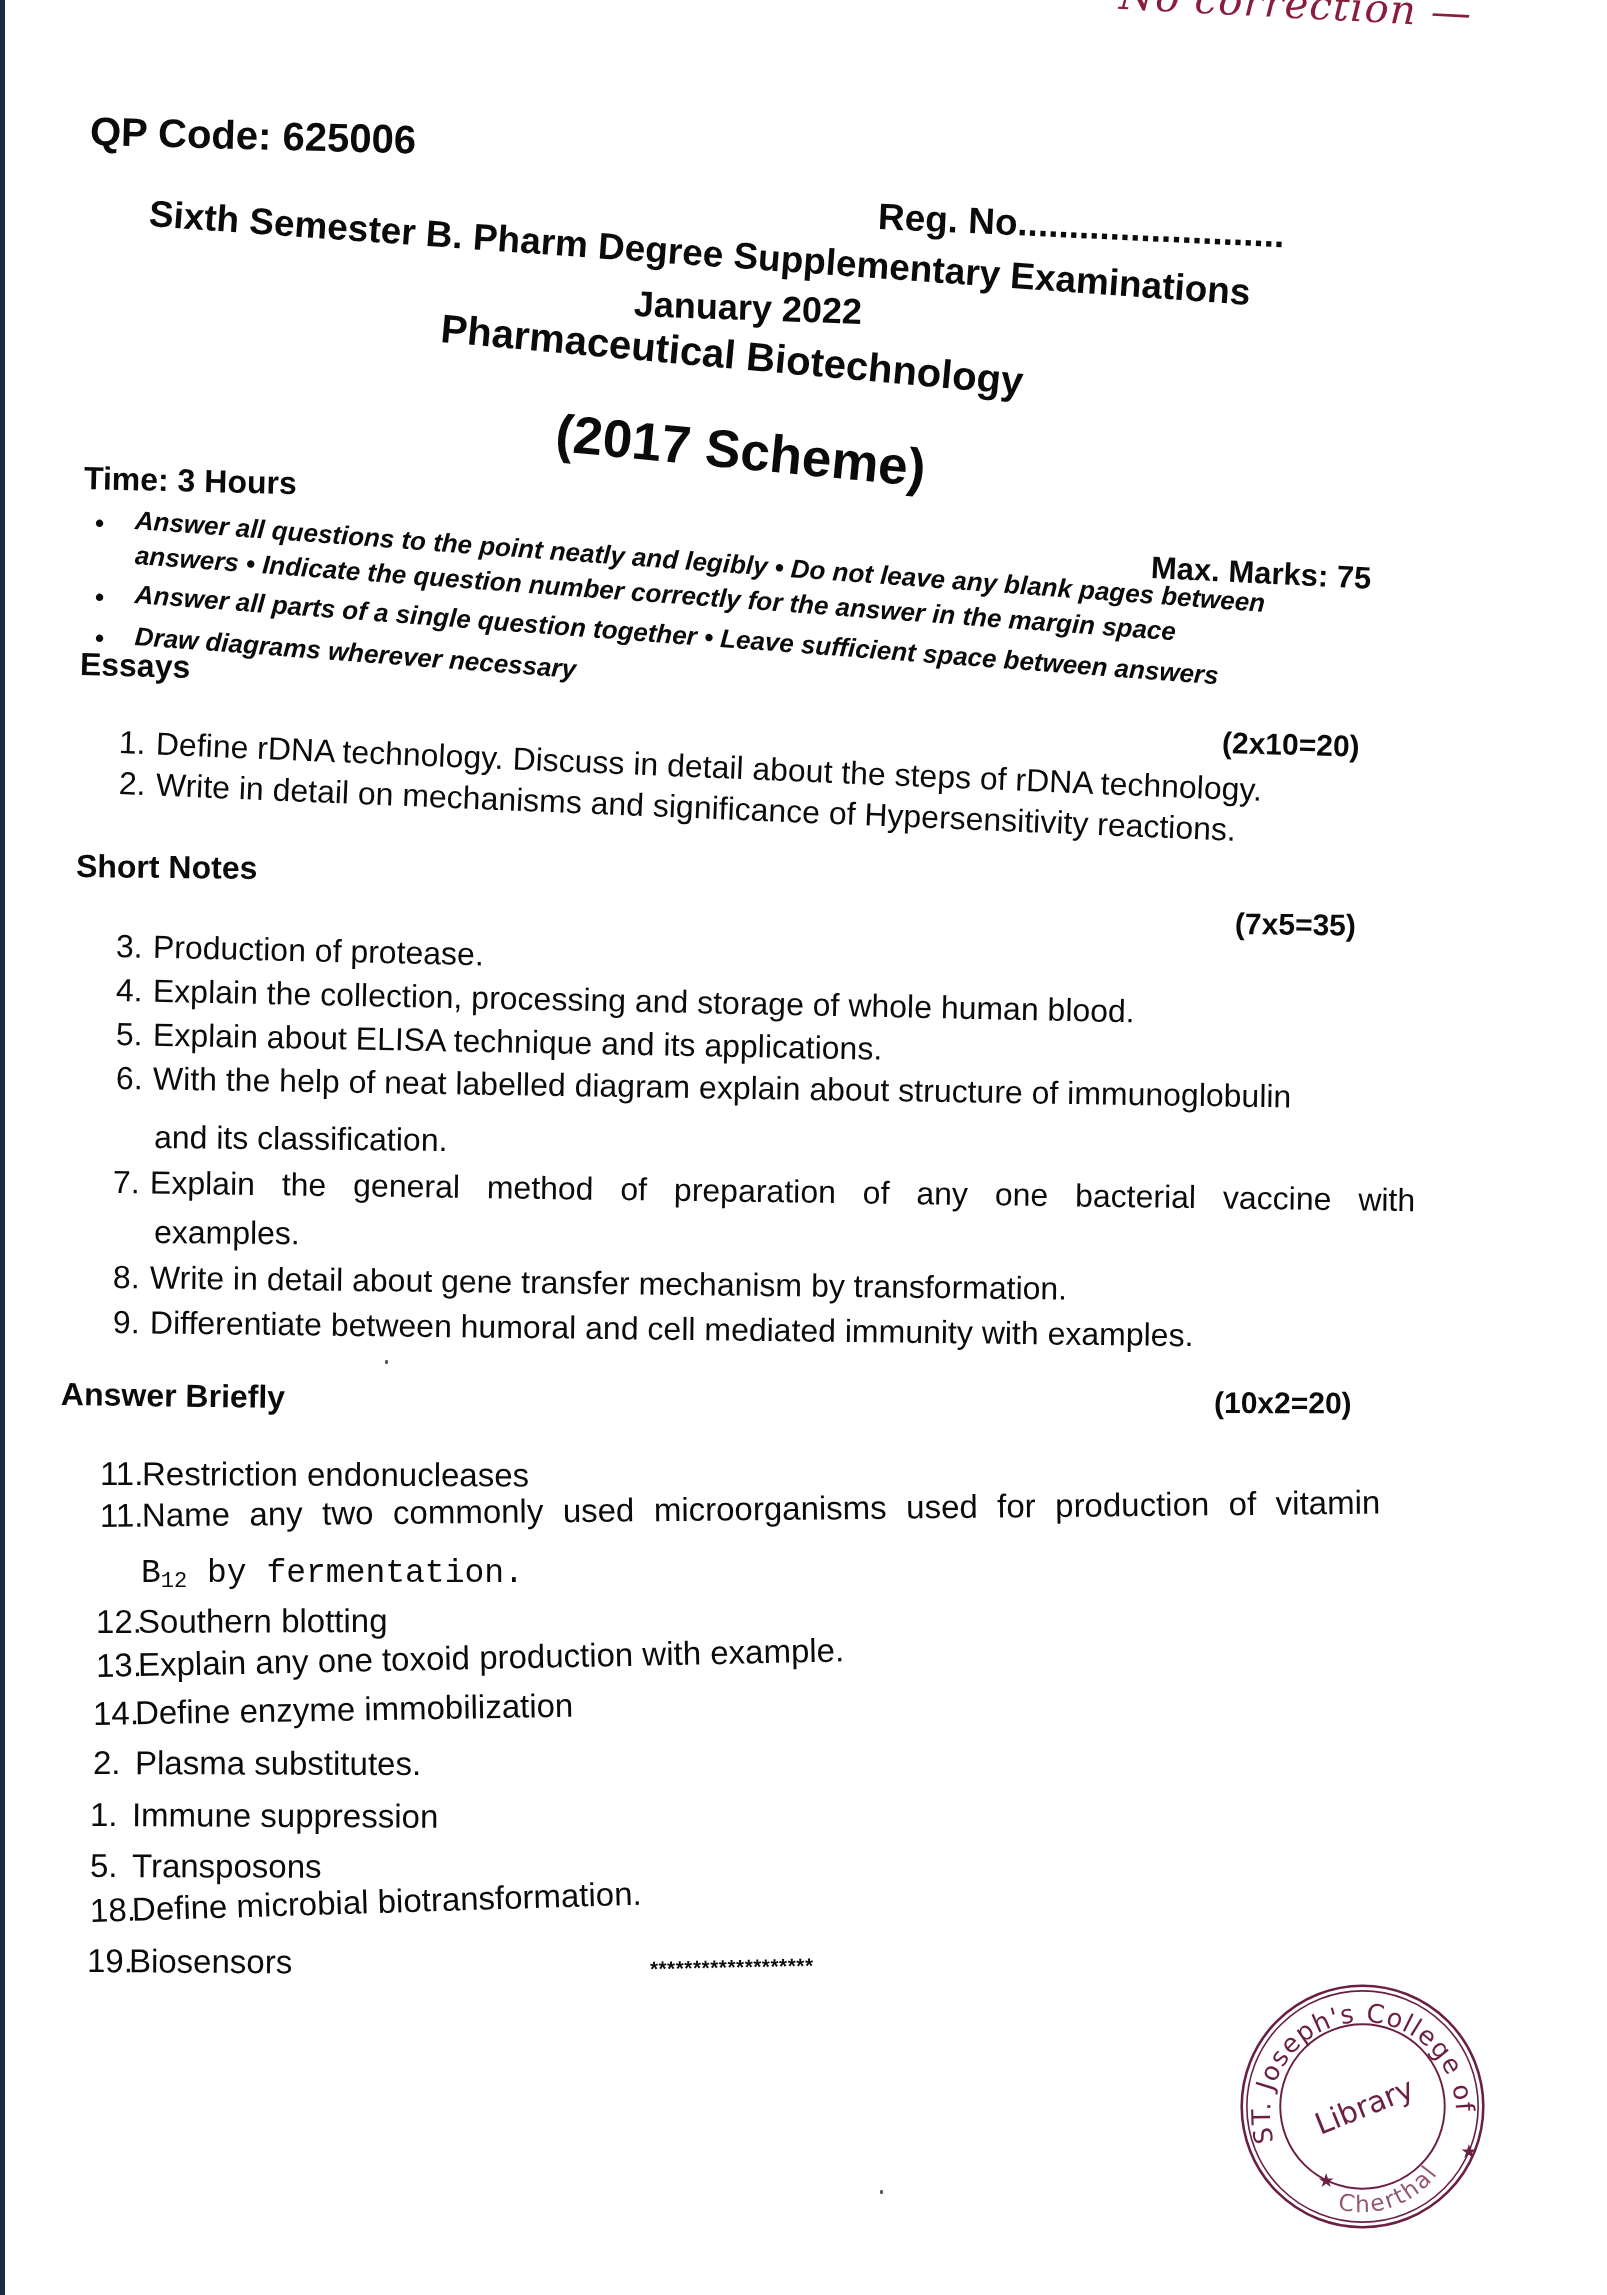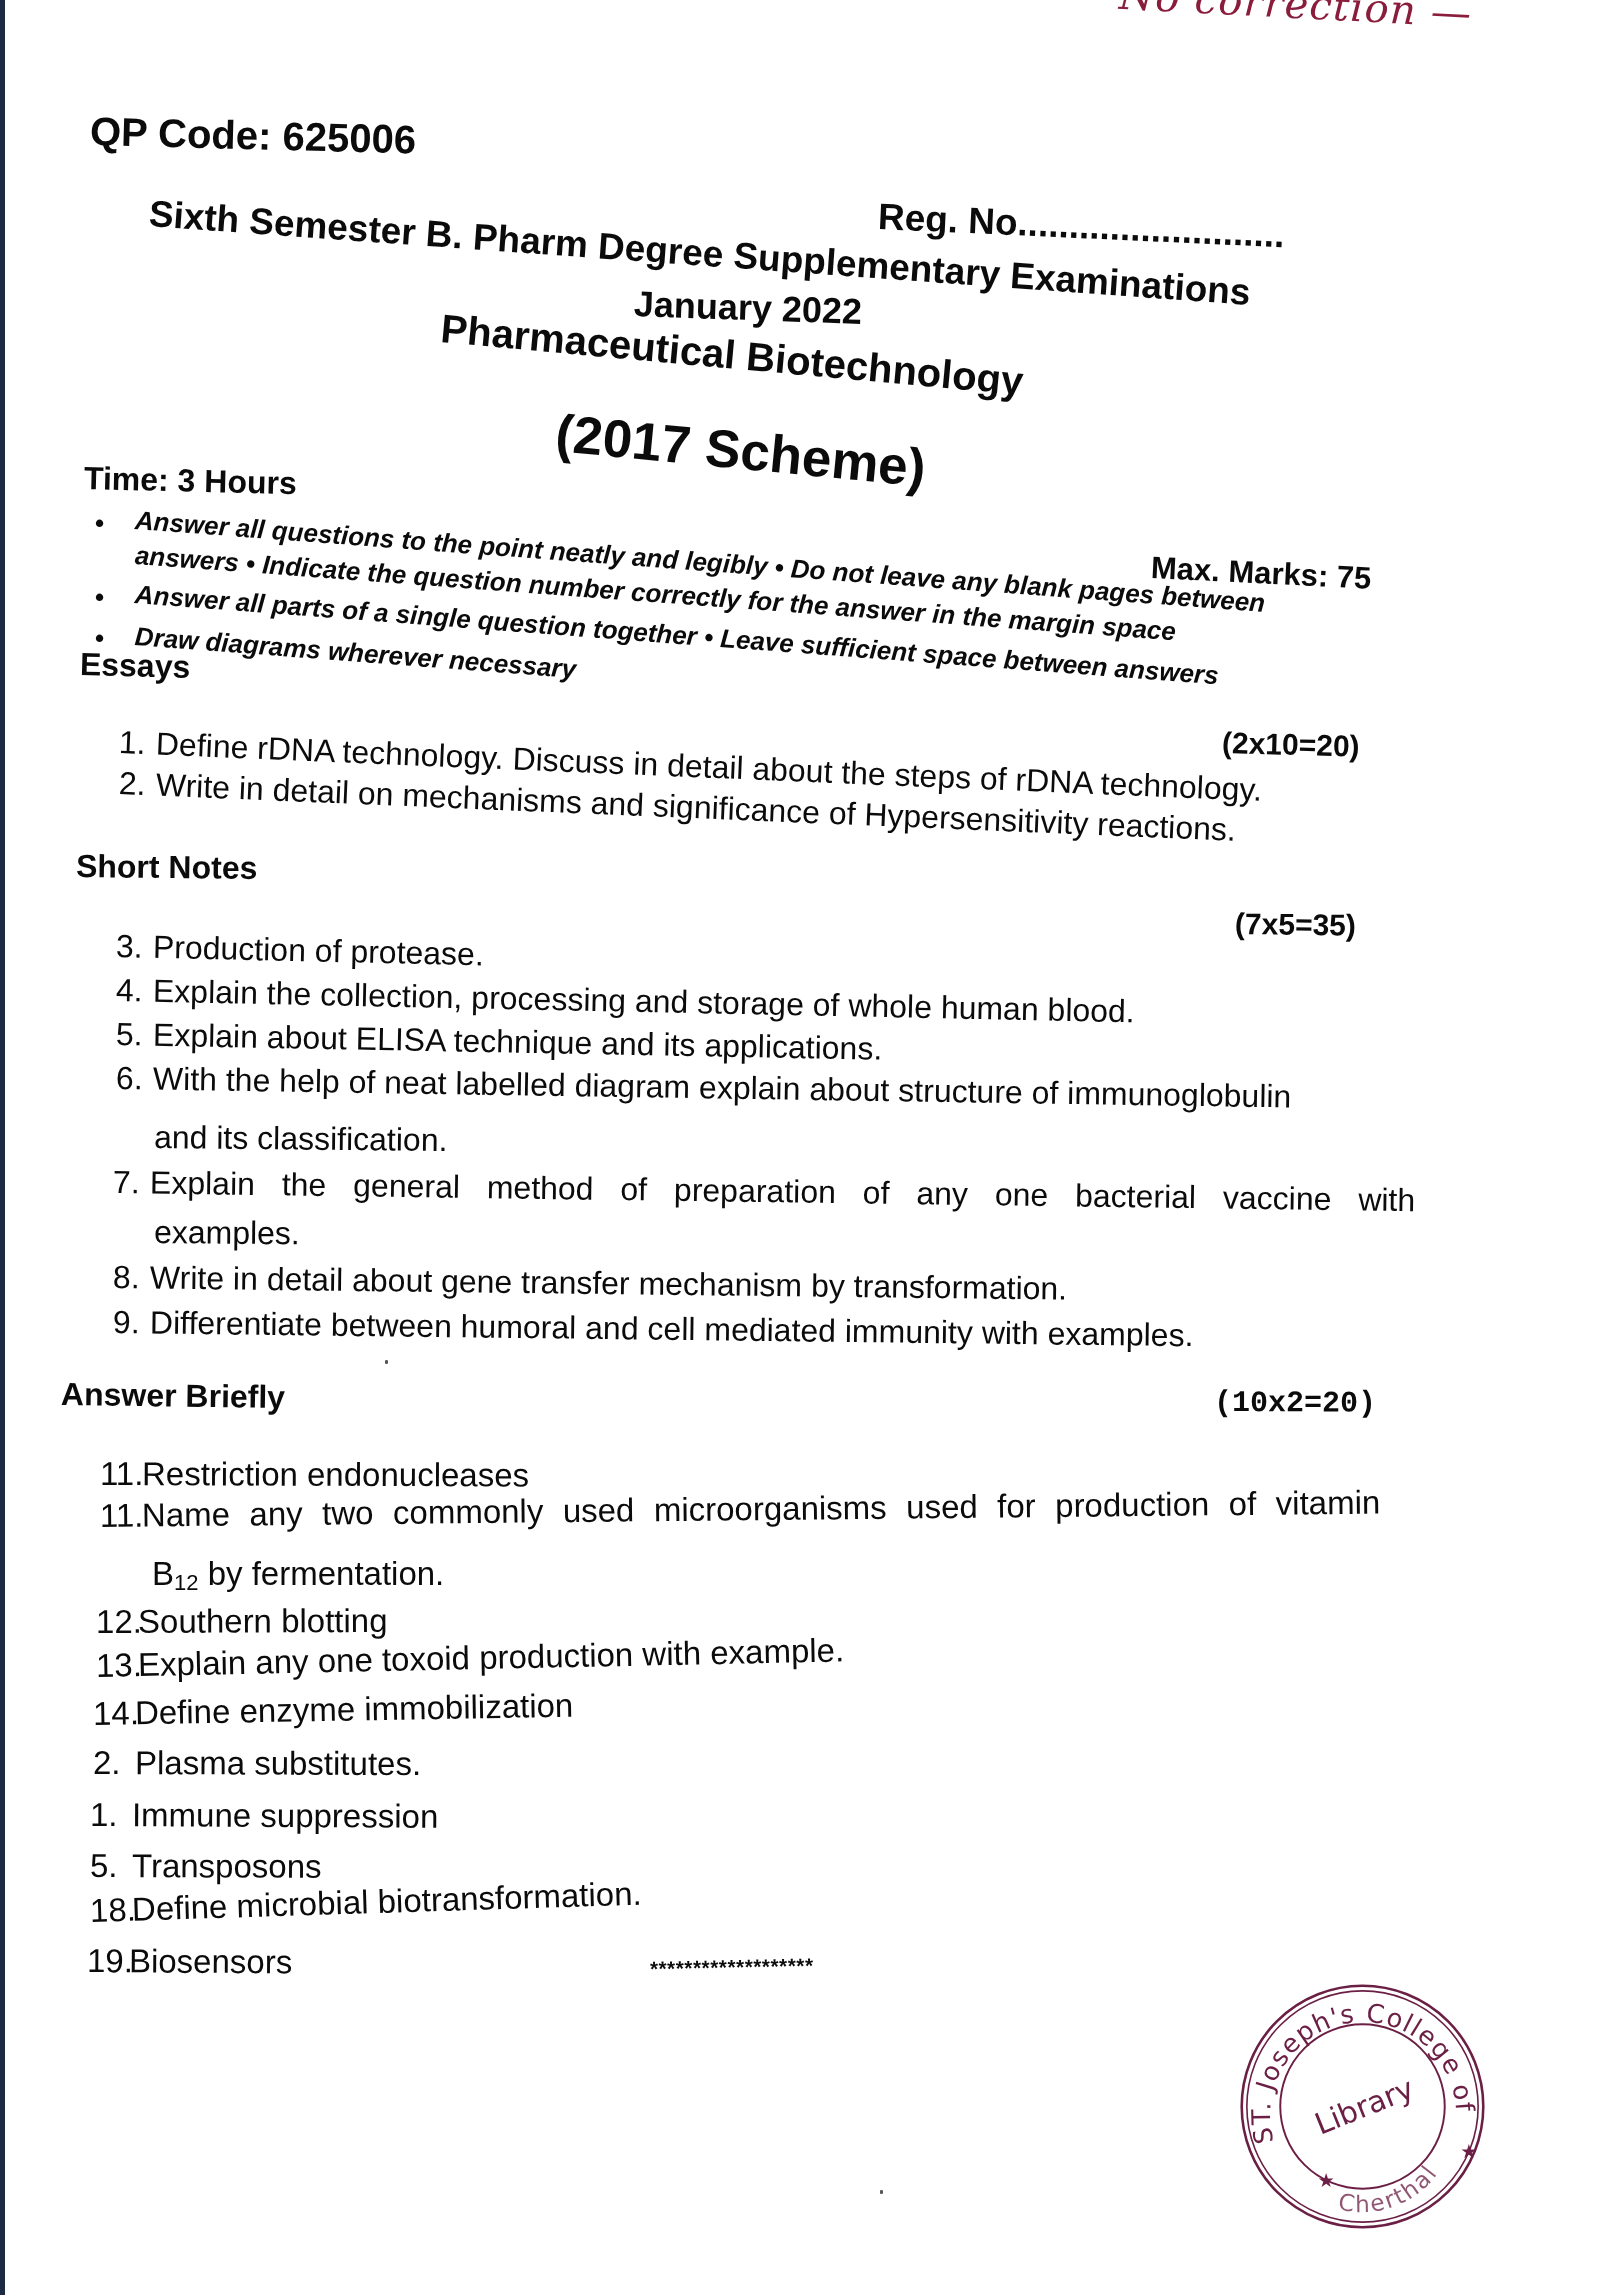--- a/index.html
+++ b/index.html
@@ -73,28 +73,28 @@
     .q6 { left: 116px; top: 1060px; transform: rotate(0.9deg); }
     .q6b { left: 154px; top: 1119px; transform: rotate(0.6deg); }
     .q7 { left: 113px; top: 1164px; transform: rotate(0.8deg); }
     .q7b { left: 154px; top: 1214px; transform: rotate(0.5deg); }
     .q8 { left: 113px; top: 1259px; transform: rotate(0.7deg); }
     .q9 { left: 113px; top: 1304px; transform: rotate(0.7deg); }
 
     .q7 .spread { word-spacing: 18px; }
 
     .brief-head { left: 61px; top: 1376px; transform: rotate(0.8deg); }
-    .brief-marks { left: 1214px; top: 1386px; transform: rotate(0.2deg); font-family: Liberation Mono, monospace; }
+    .brief-marks { left: 1214px; top: 1386px; transform: rotate(0.2deg); }
 
     .b { font-size: 33px; transform-origin: left center; }
     .b .num { display: inline-block; width: 42px; }
     .b10 { left: 100px; top: 1455px; transform: rotate(0.2deg); }
     .b11 { left: 100px; top: 1497px; transform: rotate(-0.6deg); }
     .b11 .spread { word-spacing: 10.3px; }
-    .b11b { left: 152px; top: 1555px; transform: rotate(0deg); }
+    .b11b { left: 141px; top: 1555px; transform: rotate(0deg); font-family: Liberation Mono, monospace; }
     .b11b sub { font-size: 22px; vertical-align: -5.1px; }
     .b12 { left: 96px; top: 1603px; transform: rotate(-0.2deg); }
     .b13 { left: 96px; top: 1647px; transform: rotate(-1.2deg); }
     .b14 { left: 93px; top: 1695px; transform: rotate(-1.0deg); }
     .b15 { left: 93px; top: 1744px; transform: rotate(0.2deg); }
     .b16 { left: 90px; top: 1796px; transform: rotate(0.3deg); }
     .b17 { left: 90px; top: 1847px; transform: rotate(0.2deg); }
     .b18 { left: 90px; top: 1892px; transform: rotate(-1.8deg); }
     .b19 { left: 87px; top: 1942px; transform: rotate(0.4deg); }
 

